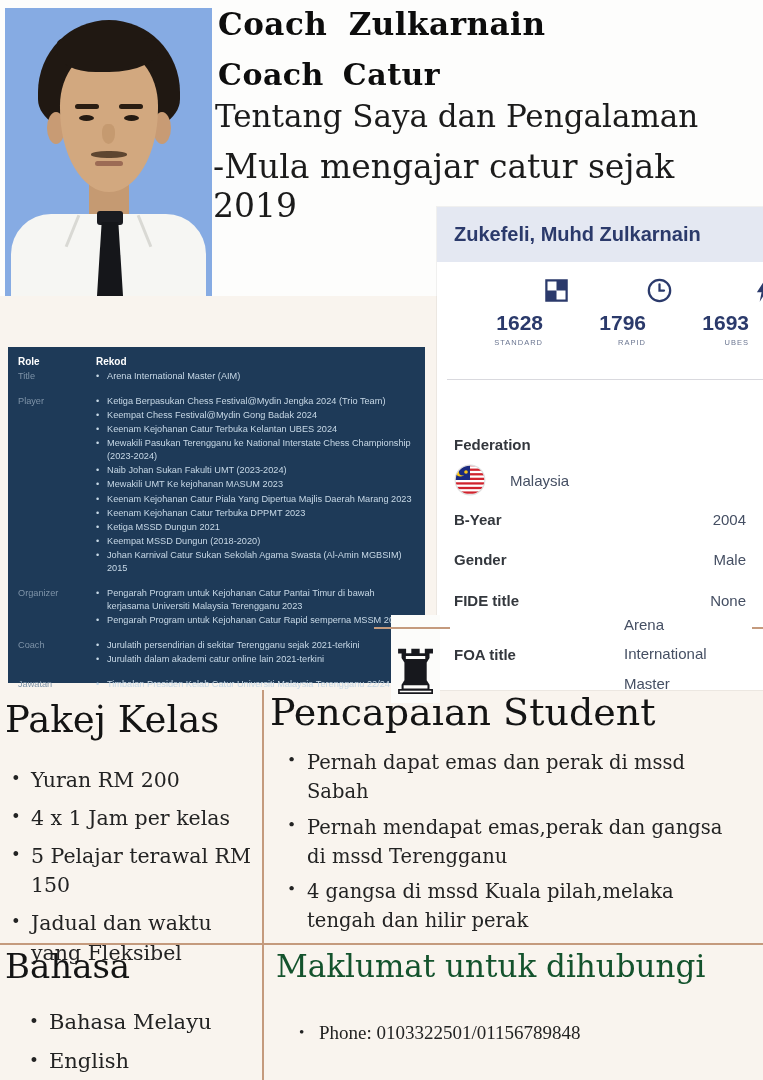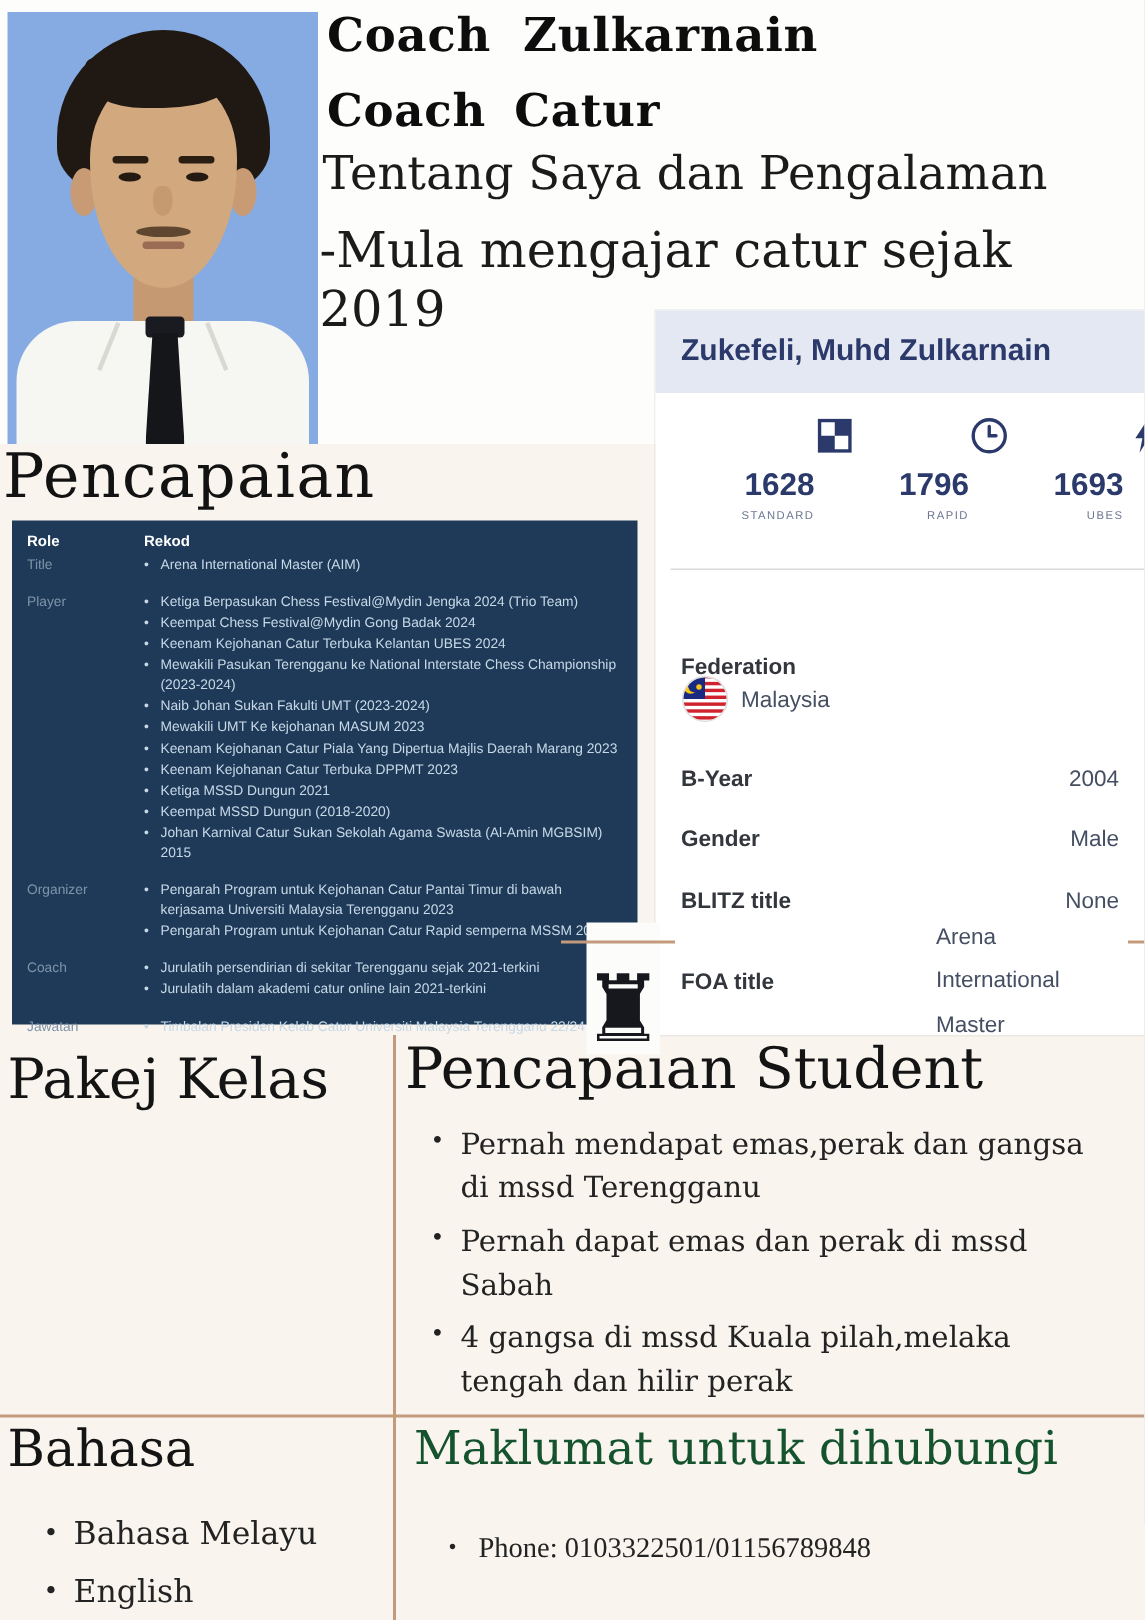--- a/index.html
+++ b/index.html
@@ -53,21 +53,21 @@
   .rating{top:70px;width:92px;text-align:right;}
   .rt0{left:14px}.rt1{left:117px}.rt2{left:220px}
   .rating .ric{position:relative;display:inline-block;width:27px;height:27px;}
   .rating .num{position:relative;display:block;font-size:21px;font-weight:bold;color:#2b3a6b;margin-top:3px;}
   .rating .lbl{position:relative;display:block;font-size:7.5px;color:#6b7691;letter-spacing:1px;margin-top:3px;}
   .card-divider{left:10px;top:172px;width:316px;height:1px;background:#d9d9de;}
   .f-row{left:17px;width:292px;display:flex;justify-content:space-between;font-size:15px;}
   .f-label{position:relative;color:#33373d;font-weight:bold;}
   .f-value{position:relative;color:#454f63;text-align:right;}
   .r-fideid{top:186px}.r-fed{top:229px}.r-byear{top:304px}.r-gender{top:344px}.r-ftitle{top:385px}
-  .r-flag{top:242px;align-items:center;justify-content:flex-start;gap:8px;height:34px;}
+  .r-flag{top:256px;align-items:center;justify-content:flex-start;gap:24px;height:34px;}
   .flag-ic{position:relative;width:32px;height:32px;}
   .r-foa{top:408px;height:78px;align-items:center;}
   .r-foa .f-value{width:122px;text-align:left;line-height:1.95;}
 
   
   .h-pencapaian{left:2px;top:293px;font-size:41px;color:#121212;letter-spacing:1px;}
   .table{left:8px;top:347px;width:417px;height:336px;background:#1e3a58;z-index:3;box-sizing:border-box;padding:9px 6px 8px 10px;font-family:"Liberation Sans",sans-serif;}
   .thead{display:flex;font-size:10px;font-weight:bold;color:#ffffff;margin-bottom:3px;}
   .thead .c1{width:66px;flex-shrink:0;}
   .thead .c2{padding-left:12px;}
@@ -205,30 +205,29 @@
     </div>
     <div class="f-row r-byear">
       <span class="f-label">B-Year</span>
       <span class="f-value">2004</span>
     </div>
     <div class="f-row r-gender">
       <span class="f-label">Gender</span>
       <span class="f-value">Male</span>
     </div>
     <div class="f-row r-ftitle">
-      <span class="f-label">BLITZ title</span>
+      <span class="f-label">FIDE title</span>
       <span class="f-value">None</span>
     </div>
     <div class="f-row r-foa">
       <span class="f-label">FOA title</span>
       <span class="f-value">Arena International Master</span>
     </div>
   </div>
 
-  <div class="abs h-pencapaian">Pencapaian</div>
   <div class="abs table">
     <div class="thead">
       <div class="c1">Role</div>
       <div class="c2">Rekod</div>
     </div>
     <div>
         <div class="trow">
           <div class="tlabel">Title</div>
           <ul class="tbullets">
             <li>Arena International Master (AIM)</li>
@@ -271,25 +270,31 @@
           </ul>
         </div>
       </div>
   </div>
 
   <div class="abs rook">
       <span>♜</span>
     </div>
 
   <div class="abs h-pakej">Pakej Kelas</div>
+  <ul class="abs dotlist list-pakej">
+      <li>Yuran RM 200</li>
+      <li>4 x 1 Jam per kelas</li>
+      <li>5 Pelajar terawal RM 150</li>
+      <li>Jadual dan waktu yang Fleksibel</li>
+    </ul>
 
   <div class="abs h-student">Pencapaian Student</div>
   <ul class="abs dotlist list-student">
+      <li>Pernah dapat emas dan perak di mssd Sabah</li>
       <li>Pernah mendapat emas,perak dan gangsa di mssd Terengganu</li>
-      <li>Pernah dapat emas dan perak di mssd Sabah</li>
       <li>4 gangsa di mssd Kuala pilah,melaka tengah dan hilir perak</li>
     </ul>
 
   <div class="abs h-bahasa">Bahasa</div>
   <ul class="abs dotlist list-bahasa">
       <li>Bahasa Melayu</li>
       <li>English</li>
     </ul>
 
   <div class="abs h-contact">Maklumat untuk dihubungi</div>

